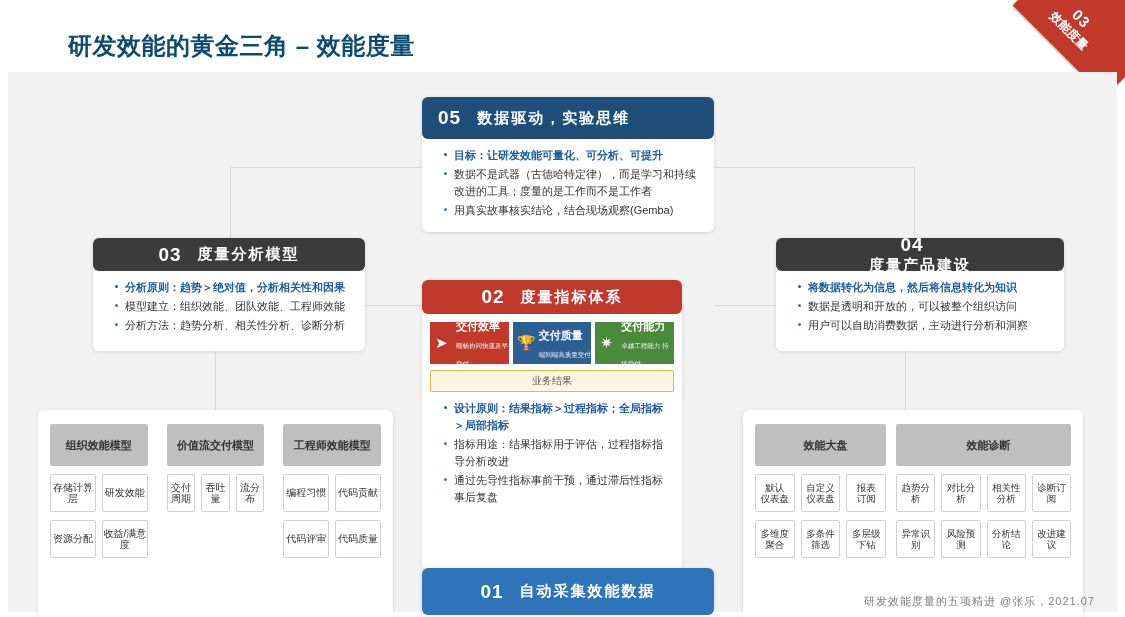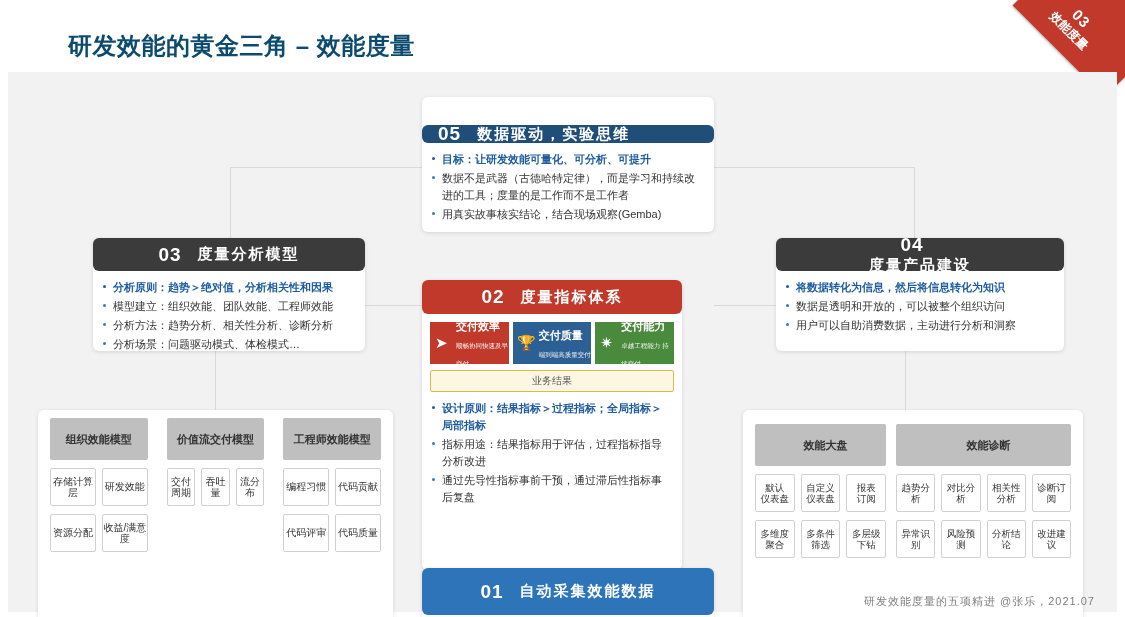--- a/index.html
+++ b/index.html
@@ -63,36 +63,36 @@
     color:#fff;
     display:flex;align-items:center;
     padding:0 16px;
     font-weight:bold;
     box-sizing:border-box;
   }
   .hdr .num{font-size:19px;letter-spacing:1px;margin-right:16px;}
   .hdr .txt{font-size:15px;letter-spacing:2px;}
 
   ul.bullets{
-    list-style:none;margin:0;padding:8px 14px 10px 8px;
+    list-style:none;margin:0;padding:8px 14px 10px 20px;
     font-size:11px;line-height:1.55;color:#333;
   }
   ul.bullets li{
     position:relative;padding-left:12px;margin-bottom:2px;
   }
   ul.bullets li:before{
     content:"";position:absolute;left:2px;top:6px;
     width:3px;height:3px;border-radius:50%;background:#3c78b4;
   }
   ul.bullets li.em{font-weight:bold;color:#1f5c9e;}
   ul.bullets li.em:before{background:#1f5c9e;}
 
   
   #blk05{left:414px;top:25px;width:292px;height:135px;}
-  #blk05 .hdr{background:#1f4e79;height:18px;margin-top:28px;}
+  #blk05 .hdr{background:#1f4e79;height:42px;}
 
   
   #blk03{left:85px;top:166px;width:272px;height:113px;}
   #blk03 .hdr{background:#3b3b3b;height:33px;justify-content:center;}
 
   
   #blk04{left:768px;top:166px;width:288px;height:113px;}
   #blk04 .hdr{background:#3b3b3b;height:33px;justify-content:center;flex-direction:column;}
 
   
@@ -120,21 +120,21 @@
     display:flex;align-items:center;justify-content:center;
     font-size:10px;color:#555;
   }
 
   
   #blk01{left:414px;top:496px;width:292px;height:107px;}
   #blk01 .hdr{background:#2d74b8;height:47px;justify-content:center;}
 
   
   #models{left:30px;top:338px;width:355px;height:240px;}
-  .mgrid{display:flex;gap:19px;padding:8px 12px;}
+  .mgrid{display:flex;gap:19px;padding:14px 12px;}
   .mcol{flex:1;}
   .mcol .mhead{
     background:#bfbfbf;color:#333;font-size:11px;font-weight:bold;
     height:42px;display:flex;align-items:center;justify-content:center;
     border-radius:2px;margin-bottom:8px;
   }
   .mrow{display:flex;gap:6px;margin-bottom:8px;}
   .mcell{
     flex:1;background:#fff;border:1px solid #d0d0d0;border-radius:2px;
     height:36px;display:flex;align-items:center;justify-content:center;
@@ -202,21 +202,20 @@
 
     <div class="card" id="blk03">
       <div class="hdr">
         <span class="num">03</span>
         <span class="txt">度量分析模型</span>
       </div>
       <ul class="bullets">
         <li class="em">分析原则：趋势＞绝对值，分析相关性和因果</li>
         <li>模型建立：组织效能、团队效能、工程师效能</li>
         <li>分析方法：趋势分析、相关性分析、诊断分析</li>
-        <li>分析场景：问题驱动模式、体检模式…</li>
       </ul>
     </div>
 
     <div class="card" id="blk04">
       <div class="hdr">
         <span class="num">04</span>
         <span class="txt">度量产品建设</span>
       </div>
       <ul class="bullets">
         <li class="em">将数据转化为信息，然后将信息转化为知识</li>

